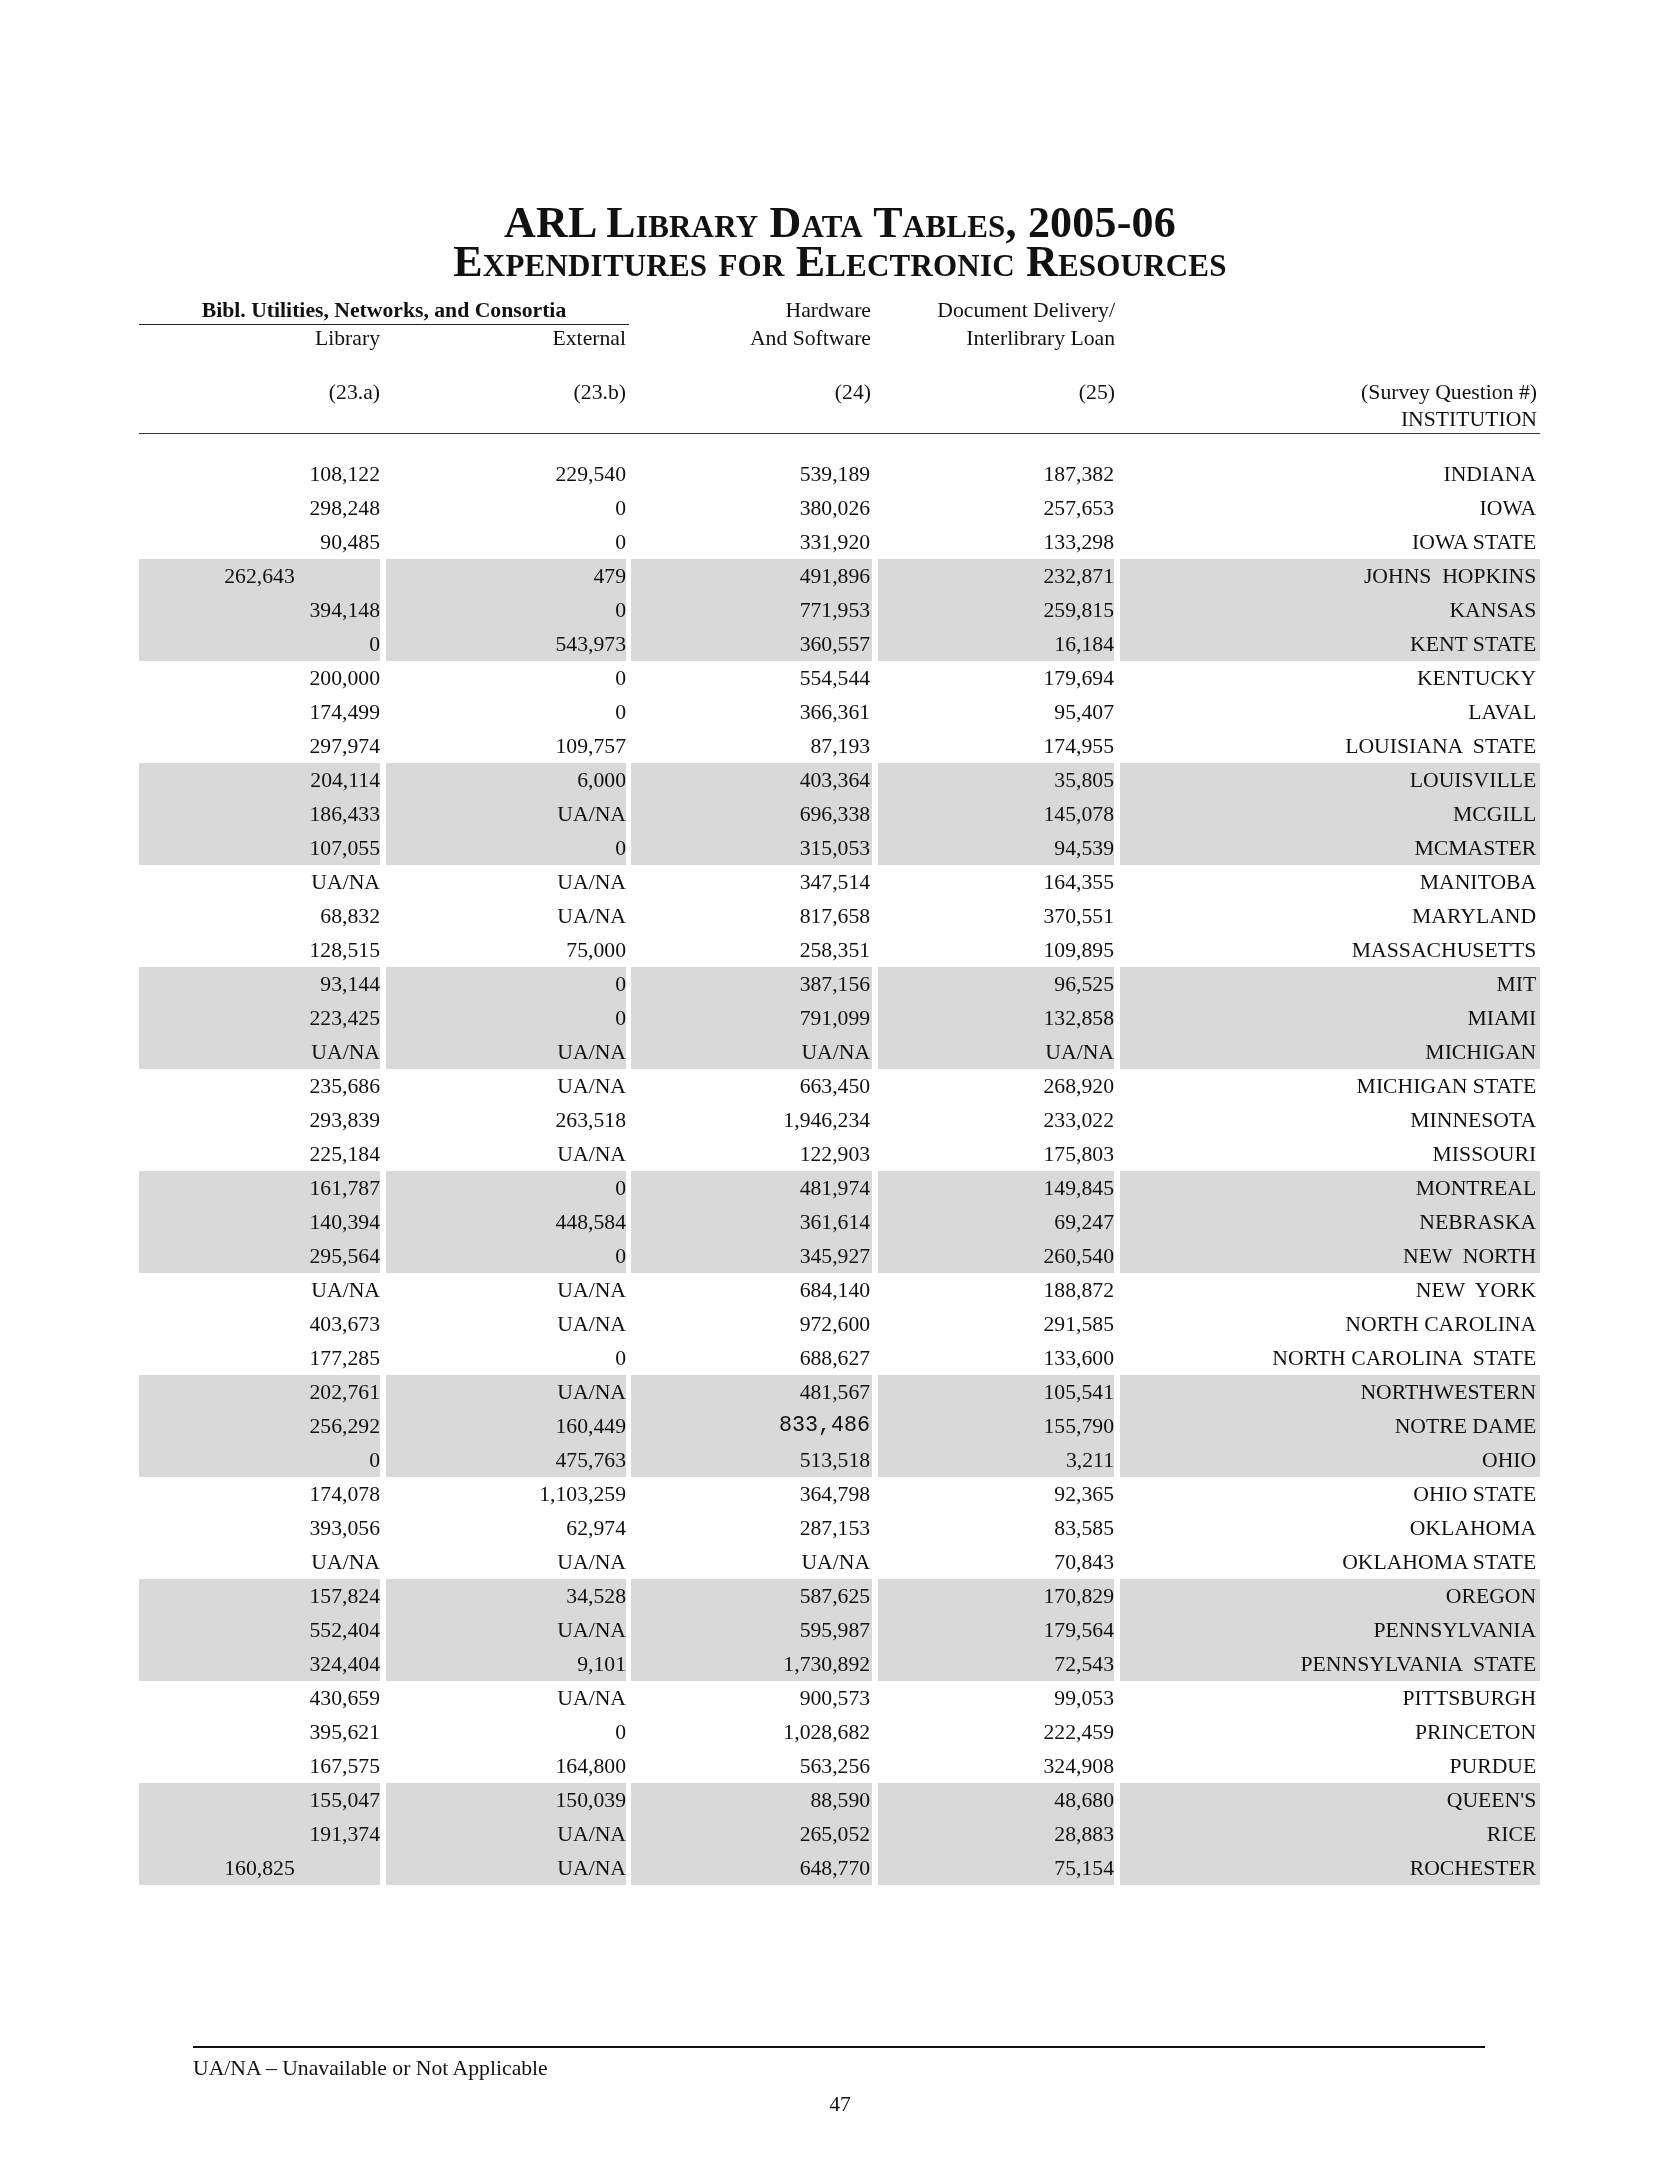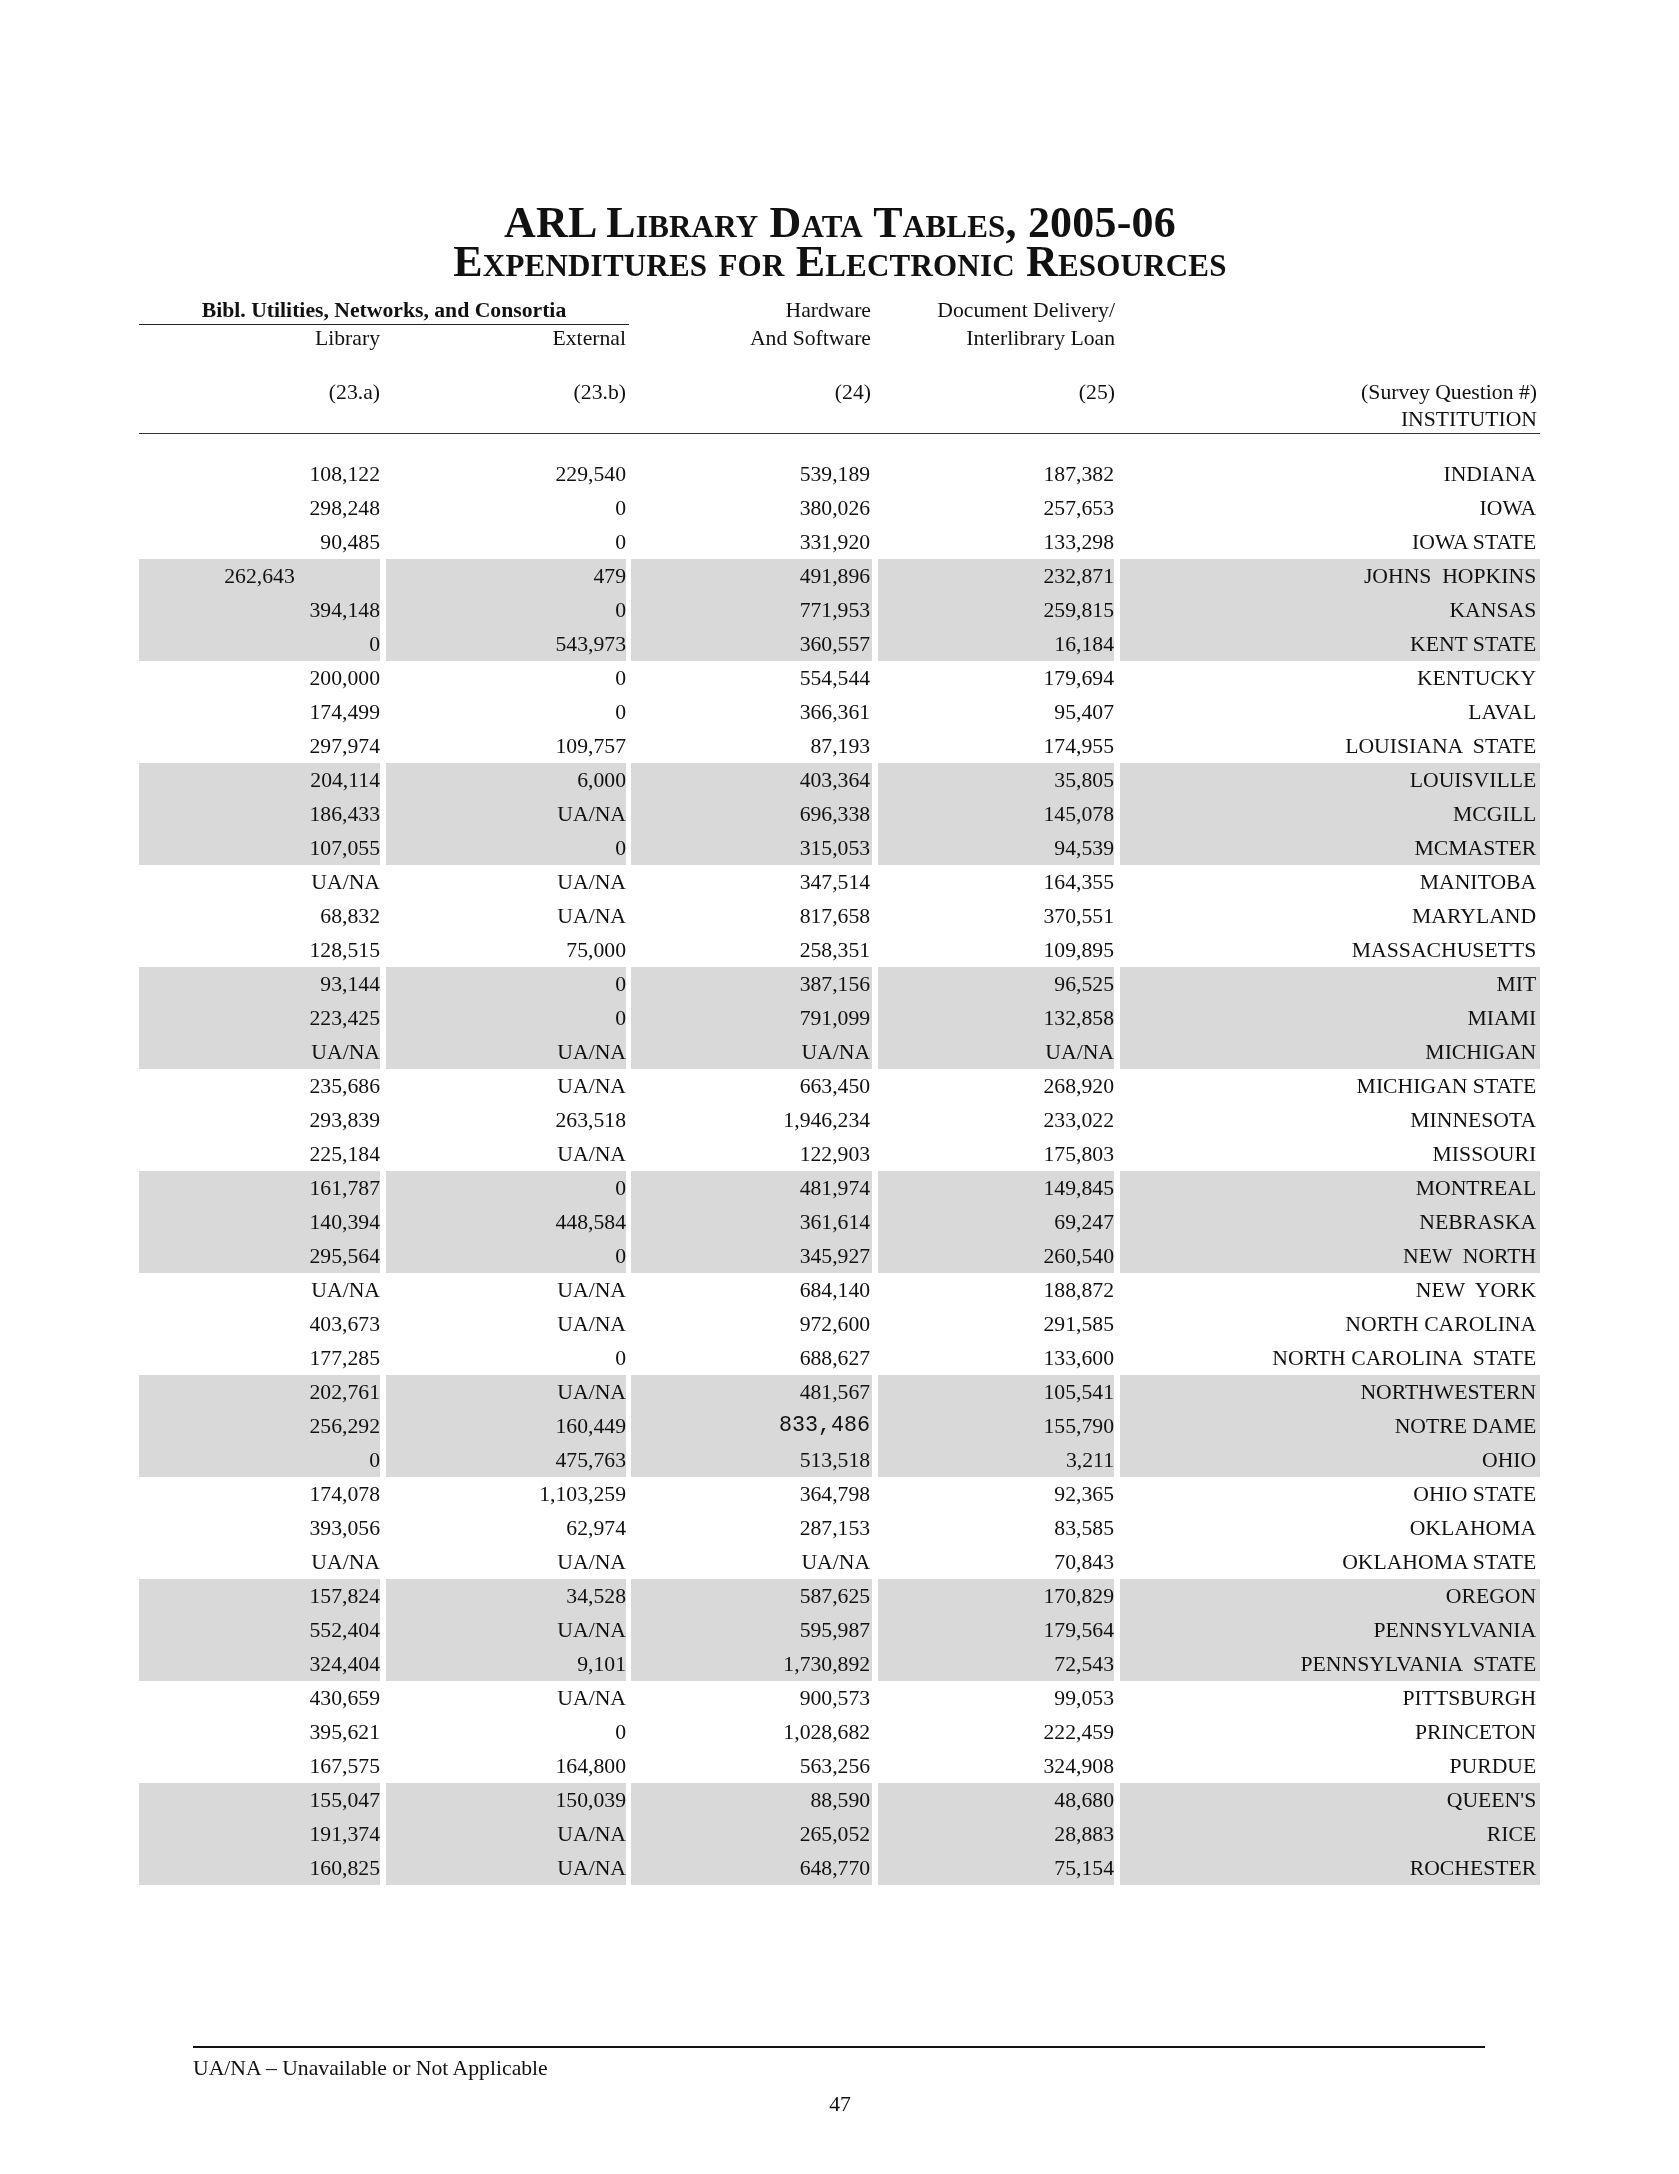--- a/index.html
+++ b/index.html
@@ -754,21 +754,21 @@
       </div>
       <div class="cell bg c3">
         <span style="white-space: pre;">28,883</span>
       </div>
       <div class="cell bg c4">
         <span style="white-space: pre;">RICE</span>
       </div>
     </div>
     <div class="row shaded">
       <div class="cell bg c0">
-        <span style="white-space: pre;">160,825</span>
+        <span style="white-space: pre; text-align: center;">160,825</span>
       </div>
       <div class="cell bg c1">
         <span style="white-space: pre;">UA/NA</span>
       </div>
       <div class="cell bg c2">
         <span style="white-space: pre;">648,770</span>
       </div>
       <div class="cell bg c3">
         <span style="white-space: pre;">75,154</span>
       </div>

